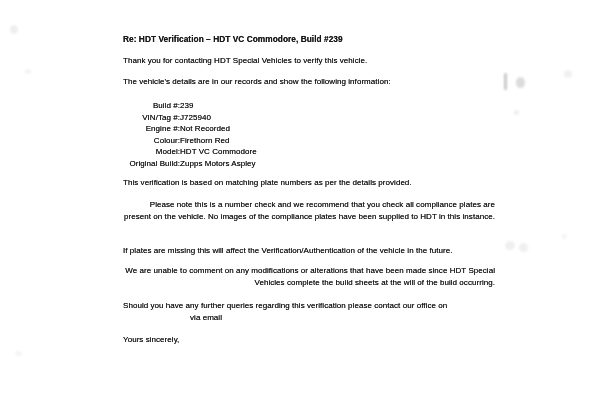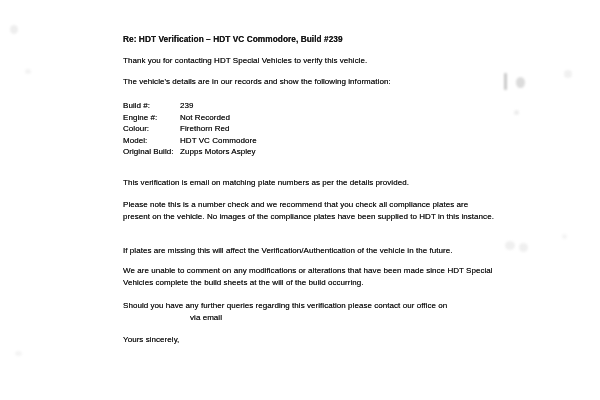--- a/index.html
+++ b/index.html
@@ -18,20 +18,21 @@
   }
   .txt{
     position:absolute;
     left:123px;
     color:#1e1e1e;
     font-size:8px;
     line-height:12px;
     letter-spacing:.05px;
     text-shadow:0 0 .6px rgba(25,25,25,.85);
     white-space:nowrap;
+    text-align:right;
   }
   .wrap{
     white-space:normal;
     width:372px;
   }
   .subject{
     font-weight:bold;
     font-size:8.3px;
   }
   .details{position:absolute;left:123px;top:100px;}
@@ -57,38 +58,42 @@
     <div class="txt" style="top:55px">Thank you for contacting HDT Special Vehicles to verify this vehicle.</div>
 
     <div class="txt" style="top:76px">The vehicle's details are in our records and show the following information:</div>
 
     <div class="details txt" style="left:123px;top:100px">
       <div class="row">
         <span class="lbl">Build #:</span>
         <span class="val">239</span>
       </div>
       <div class="row">
+        <span class="lbl">VIN/Tag #:</span>
+        <span class="val">J725940</span>
+      </div>
+      <div class="row">
         <span class="lbl">Engine #:</span>
         <span class="val">Not Recorded</span>
       </div>
       <div class="row">
         <span class="lbl">Colour:</span>
         <span class="val">Firethorn Red</span>
       </div>
       <div class="row">
         <span class="lbl">Model:</span>
         <span class="val">HDT VC Commodore</span>
       </div>
       <div class="row">
         <span class="lbl">Original Build:</span>
         <span class="val">Zupps Motors Aspley</span>
       </div>
     </div>
 
-    <div class="txt" style="top:177px">This verification is email on matching plate numbers as per the details provided.</div>
+    <div class="txt" style="top:177px">This verification is based on matching plate numbers as per the details provided.</div>
 
     <div class="txt" style="top:245px">If plates are missing this will affect the Verification/Authentication of the vehicle in the future.</div>
 
     <div class="txt wrap" style="top:199px">Please note this is a number check and we recommend that you check all compliance plates are present on the vehicle. No images of the compliance plates have been supplied to HDT in this instance.</div>
 
     <div class="txt wrap" style="top:265px">We are unable to comment on any modifications or alterations that have been made since HDT Special Vehicles complete the build sheets at the will of the build occurring.</div>
 
     <div class="txt" style="top:300px">Should you have any further queries regarding this verification please contact our office on</div>
 
     <div class="txt" style="left:190px;top:312px">via email</div>

